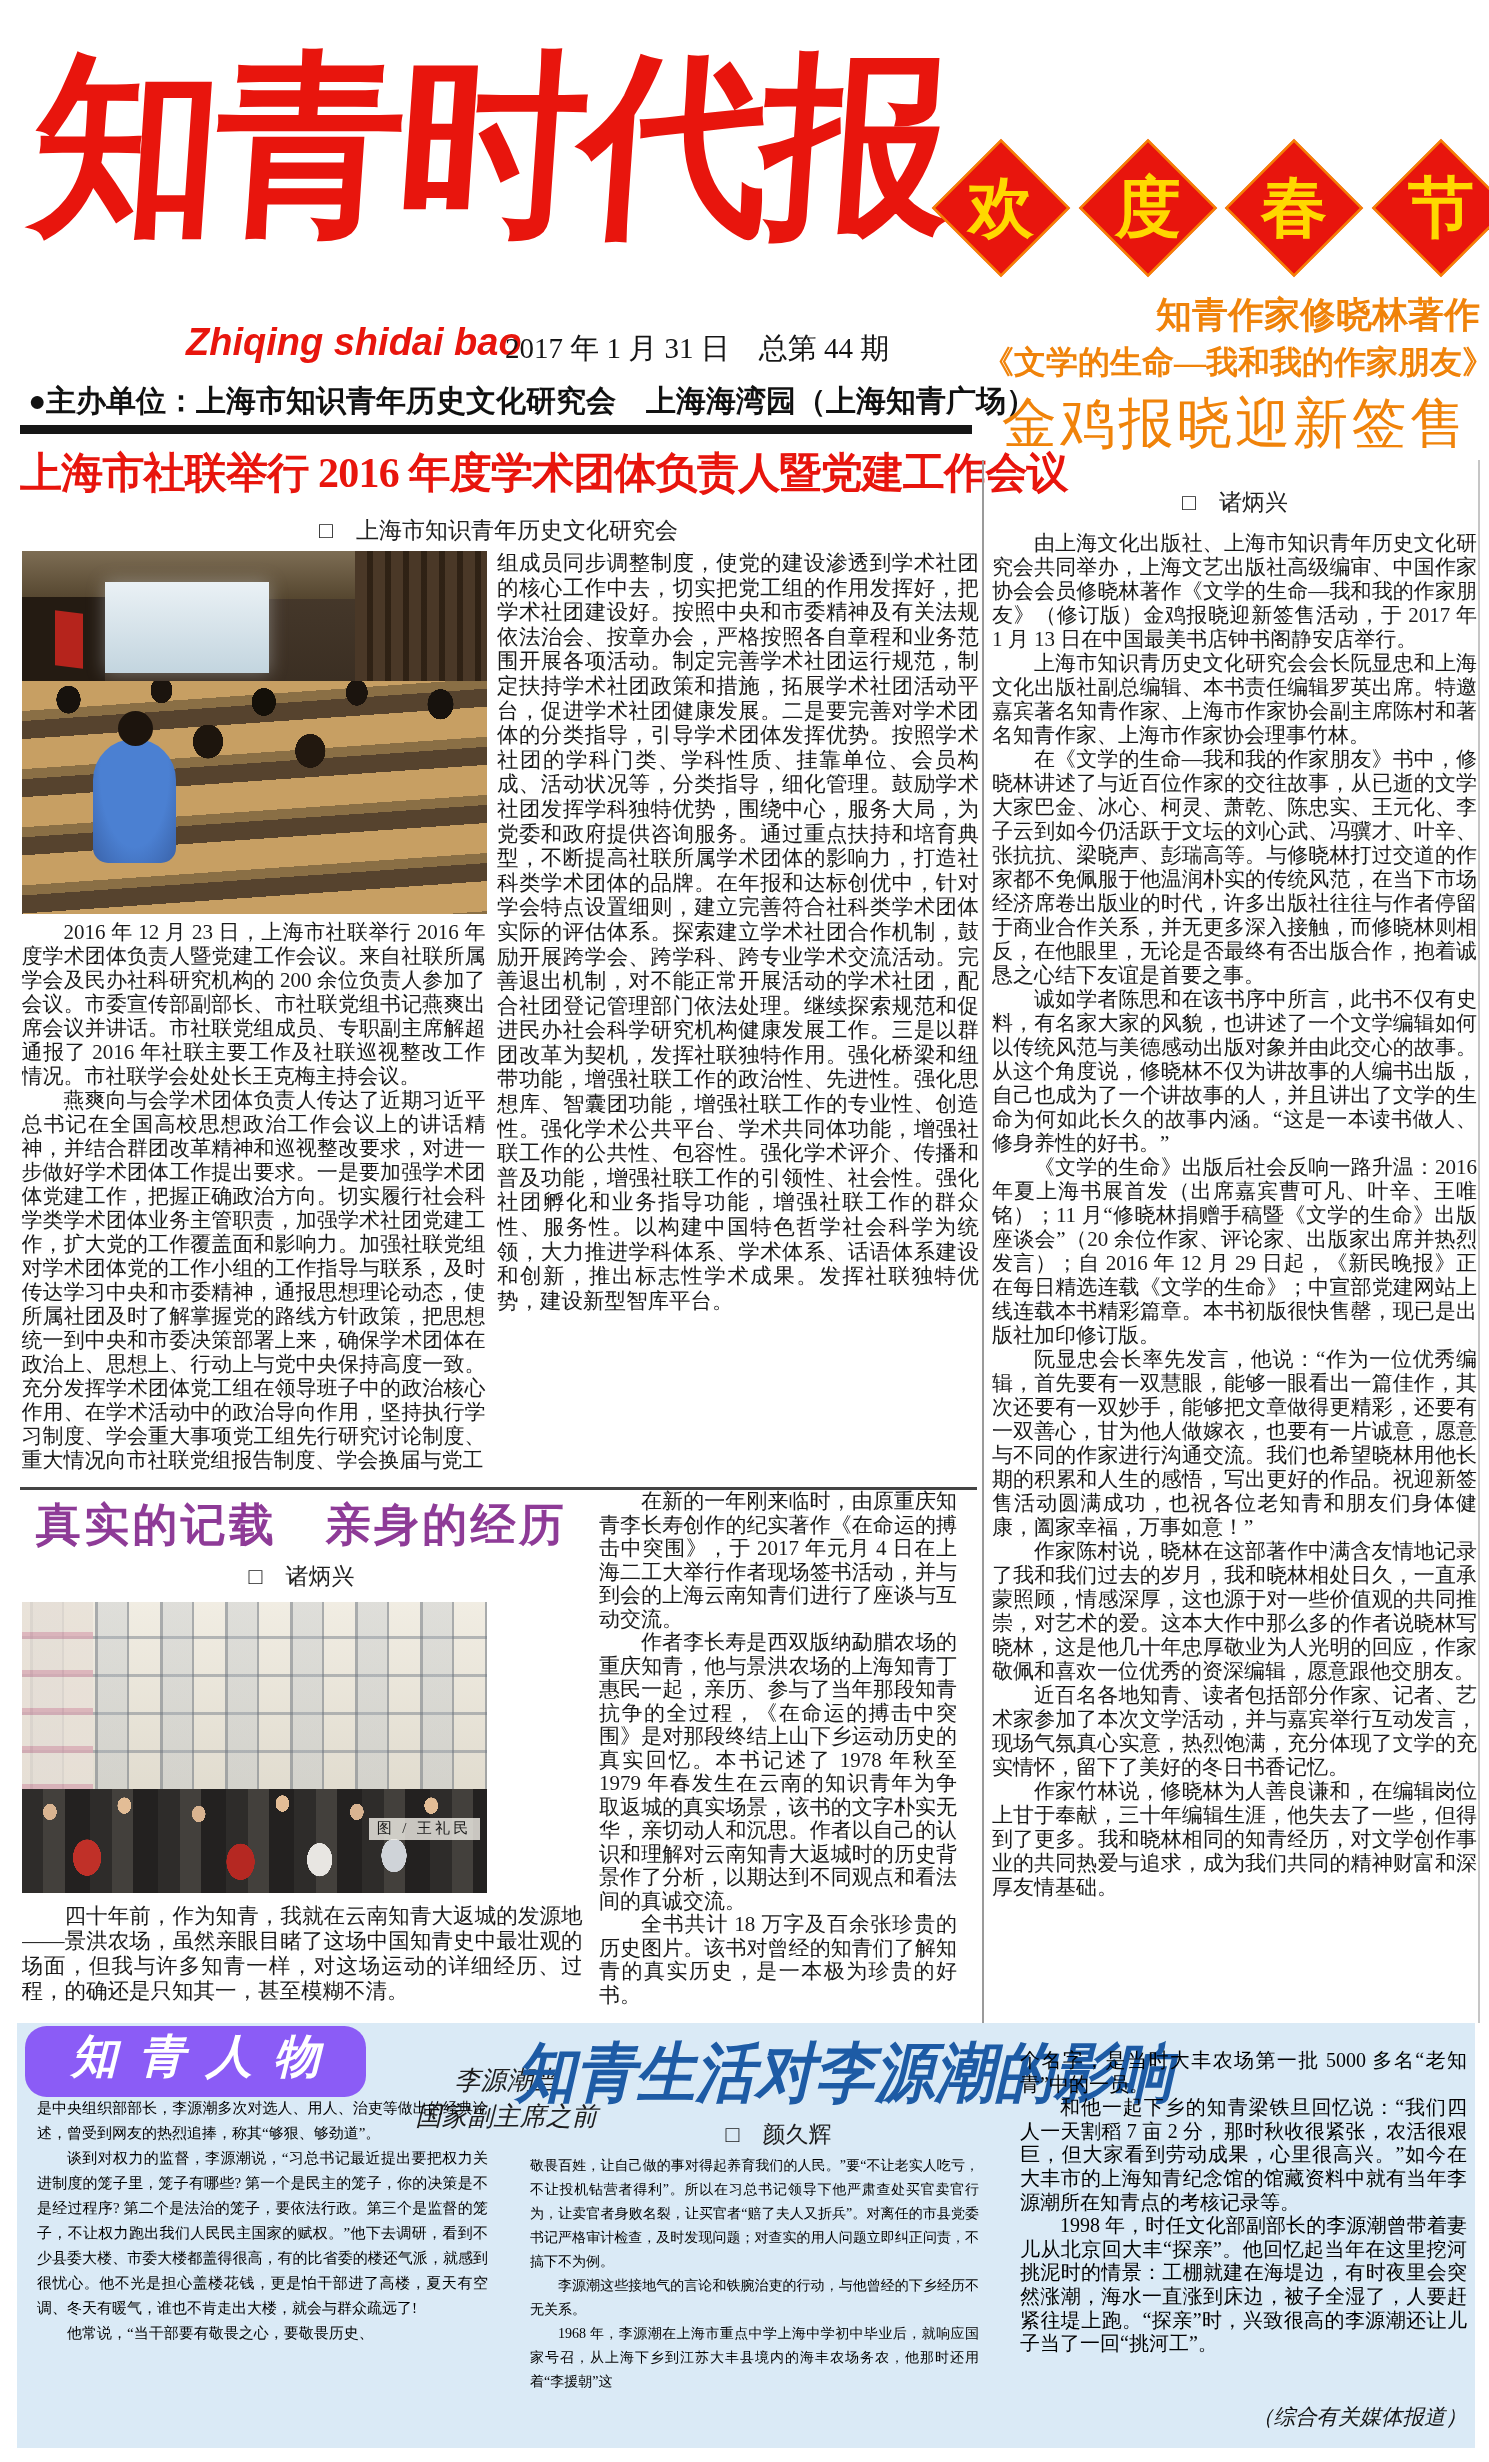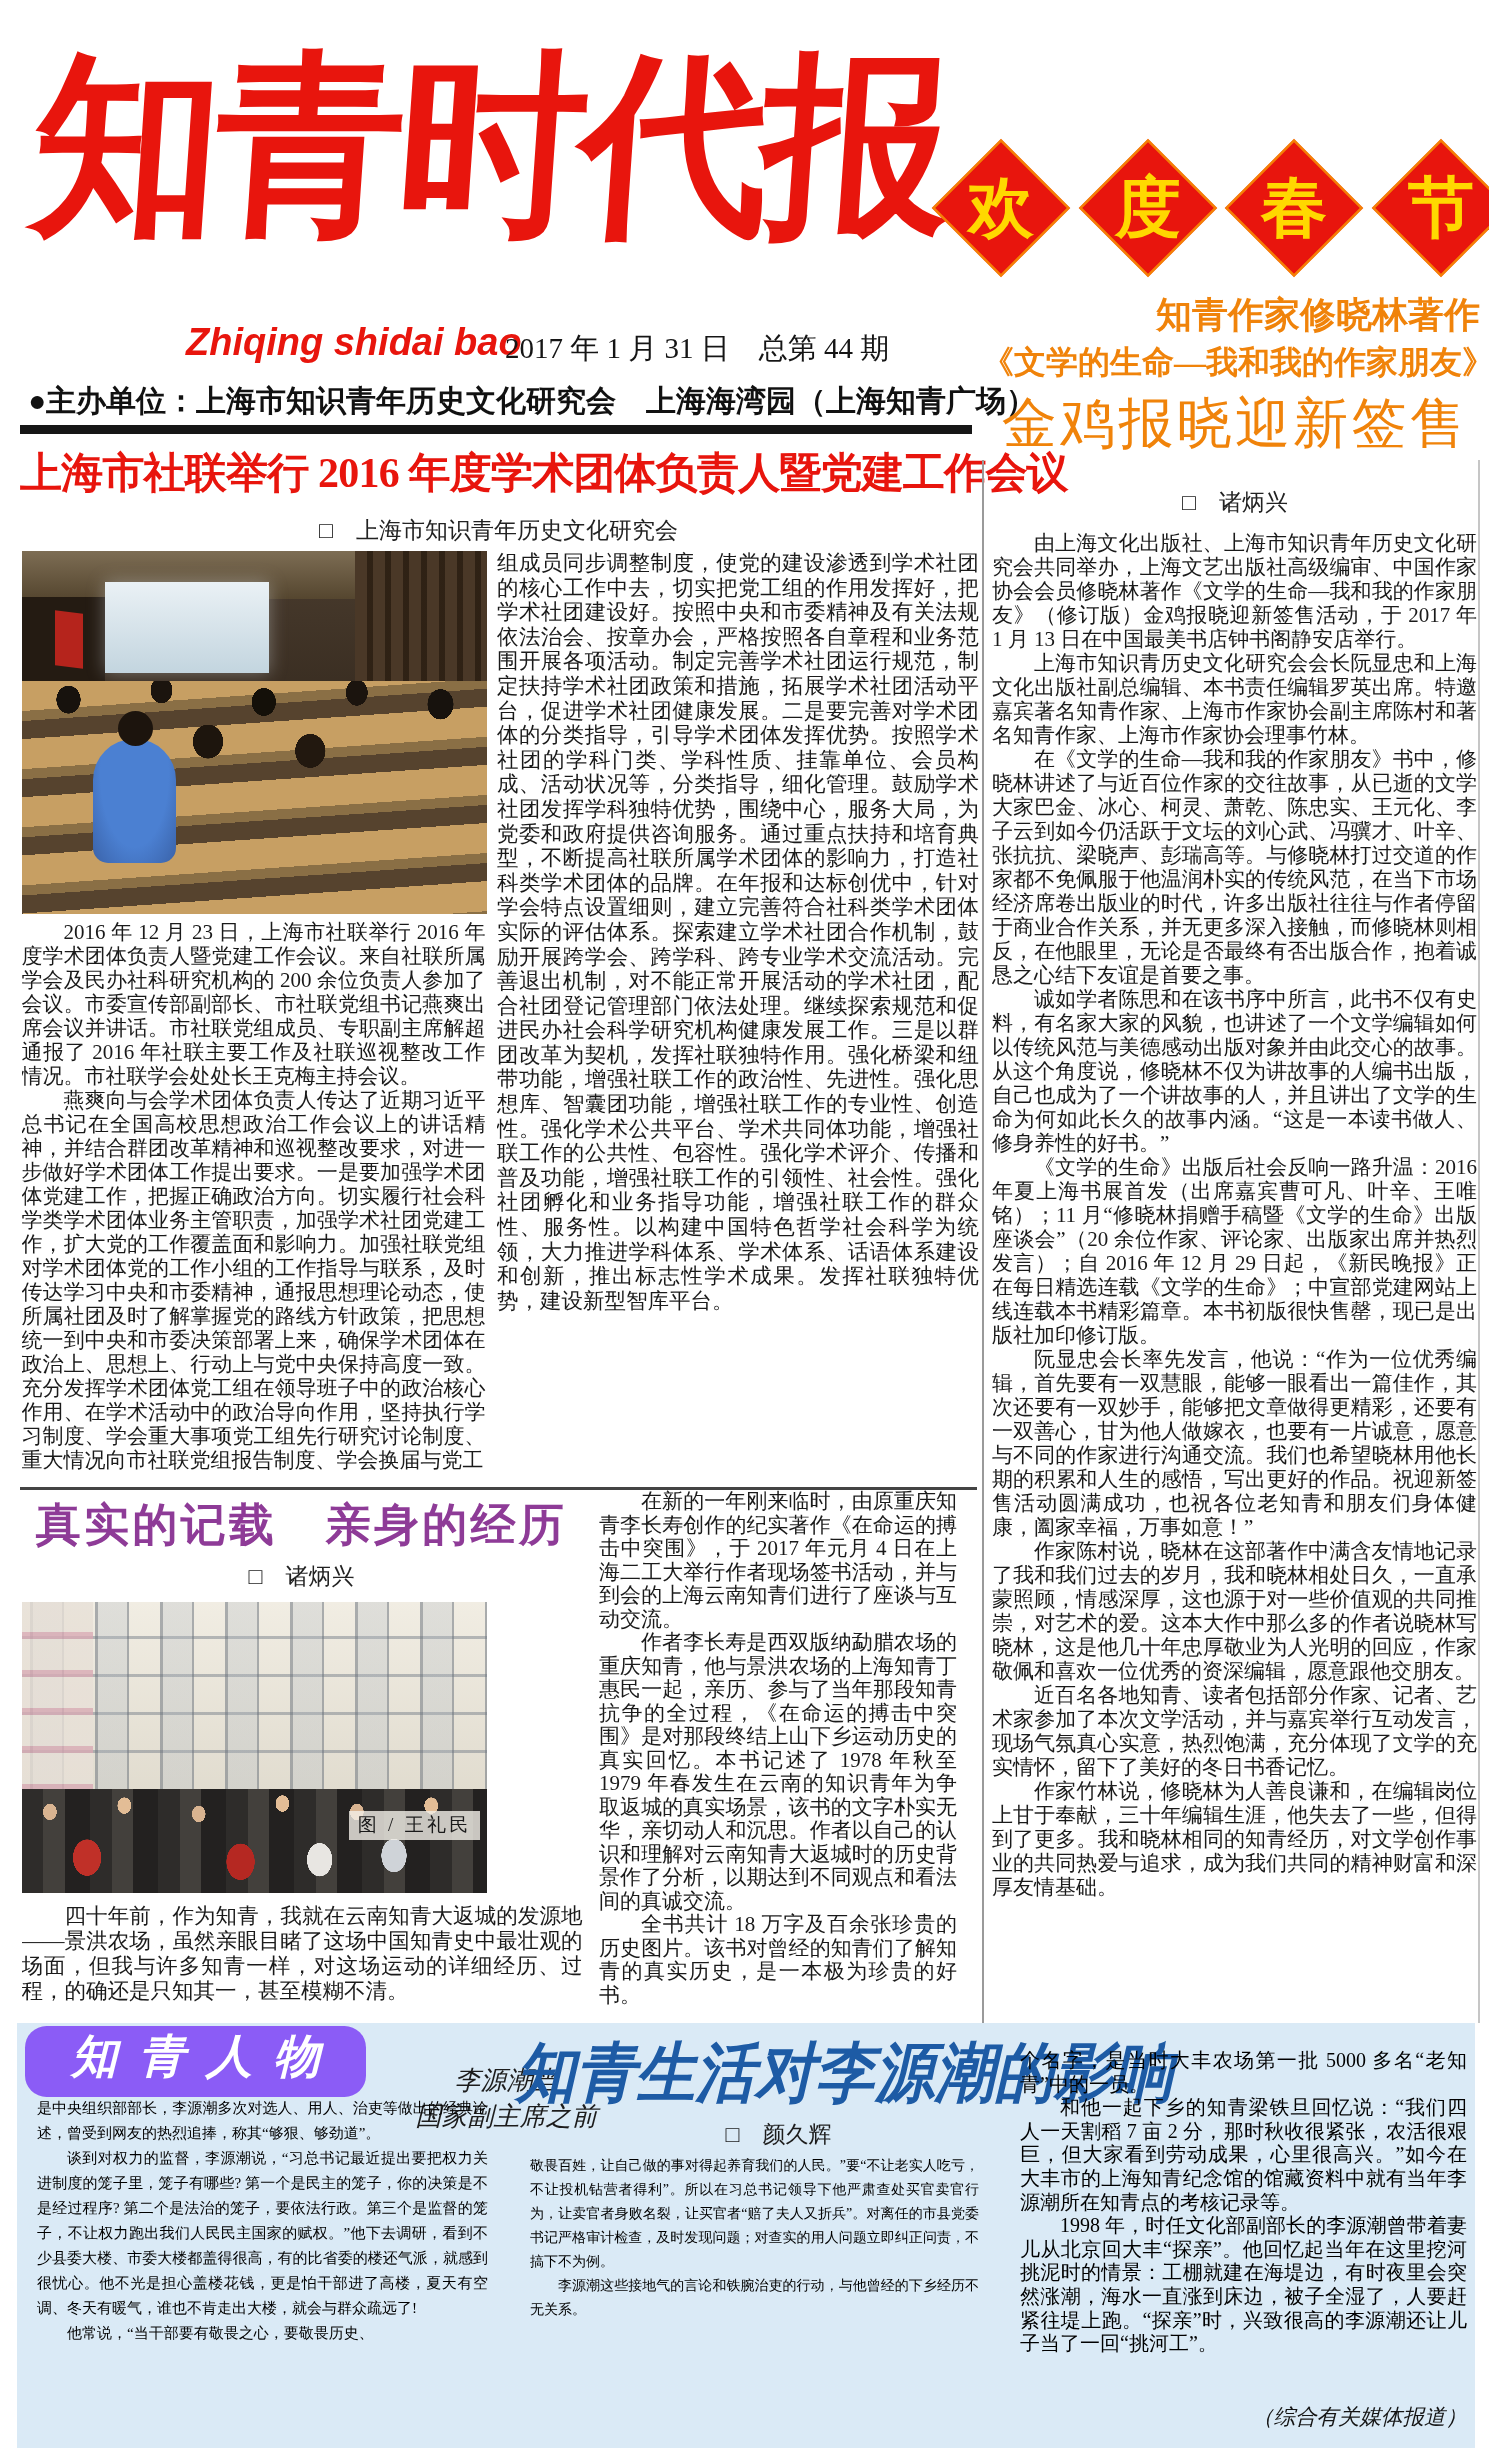--- a/index.html
+++ b/index.html
@@ -88,21 +88,21 @@
       radial-gradient(15px 18px at 22% 16%,#e3bd96 0 45%,transparent 46%),
       radial-gradient(15px 18px at 38% 24%,#d9b491 0 45%,transparent 46%),
       radial-gradient(15px 18px at 56% 14%,#e3bd96 0 45%,transparent 46%),
       radial-gradient(15px 18px at 72% 22%,#d9b491 0 45%,transparent 46%),
       radial-gradient(15px 18px at 88% 16%,#e3bd96 0 45%,transparent 46%),
       radial-gradient(28px 36px at 14% 66%,#c03028 0 50%,transparent 51%),
       radial-gradient(28px 36px at 47% 70%,#b52822 0 50%,transparent 51%),
       radial-gradient(25px 33px at 80% 64%,#cfd3d8 0 50%,transparent 51%),
       radial-gradient(25px 33px at 64% 68%,#e8e6e2 0 50%,transparent 51%),
       repeating-linear-gradient(90deg,#2e2c2a 0 21.5px,#43403c 21.5px 43px,#232120 43px 68px);}
-  .p2-caption{position:absolute;right:6.6px;bottom:53px;font-size:19px;color:#1a1a1a;
+  .p2-caption{position:absolute;right:6.6px;bottom:53px;font-size:15px;color:#1a1a1a;
     background:rgba(243,240,233,.8);padding:1.7px 8.3px;letter-spacing:3.3px;}
   
   .panel{left:16.6px;top:2023px;width:1458px;height:425px;background:#daeaf6;}
   .badge{left:25px;top:2026px;width:341px;height:71px;background:#8b5cf6;border-radius:21.5px;
     display:flex;align-items:flex-start;justify-content:center;}
   .badge span{color:#fff;font-size:46px;font-weight:bold;font-style:italic;letter-spacing:21.5px;
     text-indent:21.5px;font-family:"Liberation Serif",serif;}
   .leadin{left:374px;top:2063px;width:265px;text-align:center;font-size:26px;font-style:italic;
     color:#1c1c1c;line-height:36px;}
   .panel-headline{left:493px;top:2029px;width:571px;text-align:center;font-size:65px;font-weight:bold;
@@ -213,20 +213,21 @@
   <div class="abs panel-byline">□　颜久辉</div>
 
   <div class="abs kaiti p-col1 art">
     <p style="text-indent:0;">是中央组织部部长，李源潮多次对选人、用人、治吏等做出的经典论述，曾受到网友的热烈追捧，称其“够狠、够劲道”。</p>
     <p>谈到对权力的监督，李源潮说，“习总书记最近提出要把权力关进制度的笼子里，笼子有哪些? 第一个是民主的笼子，你的决策是不是经过程序? 第二个是法治的笼子，要依法行政。第三个是监督的笼子，不让权力跑出我们人民民主国家的赋权。”他下去调研，看到不少县委大楼、市委大楼都盖得很高，有的比省委的楼还气派，就感到很忧心。他不光是担心盖楼花钱，更是怕干部进了高楼，夏天有空调、冬天有暖气，谁也不肯走出大楼，就会与群众疏远了!</p>
     <p>他常说，“当干部要有敬畏之心，要敬畏历史、</p>
   </div>
   <div class="abs kaiti p-col2 art">
     <p style="text-indent:0;">敬畏百姓，让自己做的事对得起养育我们的人民。”要“不让老实人吃亏，不让投机钻营者得利”。所以在习总书记领导下他严肃查处买官卖官行为，让卖官者身败名裂，让买官者“赔了夫人又折兵”。对离任的市县党委书记严格审计检查，及时发现问题；对查实的用人问题立即纠正问责，不搞下不为例。</p>
     <p>李源潮这些接地气的言论和铁腕治吏的行动，与他曾经的下乡经历不无关系。</p>
+    <p>1968 年，李源潮在上海市重点中学上海中学初中毕业后，就响应国家号召，从上海下乡到江苏大丰县境内的海丰农场务农，他那时还用着“李援朝”这</p>
   </div>
   <div class="abs kaiti p-col3 art">
     <p style="text-indent:0;">个名字，是当时大丰农场第一批 5000 多名“老知青”中的一员。</p>
     <p>和他一起下乡的知青梁铁旦回忆说：“我们四人一天割稻 7 亩 2 分，那时秋收很紧张，农活很艰巨，但大家看到劳动成果，心里很高兴。”如今在大丰市的上海知青纪念馆的馆藏资料中就有当年李源潮所在知青点的考核记录等。</p>
     <p>1998 年，时任文化部副部长的李源潮曾带着妻儿从北京回大丰“探亲”。他回忆起当年在这里挖河挑泥时的情景：工棚就建在海堤边，有时夜里会突然涨潮，海水一直涨到床边，被子全湿了，人要赶紧往堤上跑。“探亲”时，兴致很高的李源潮还让儿子当了一回“挑河工”。</p>
   </div>
   <div class="abs credit">（综合有关媒体报道）</div>
 
 </div>
 

